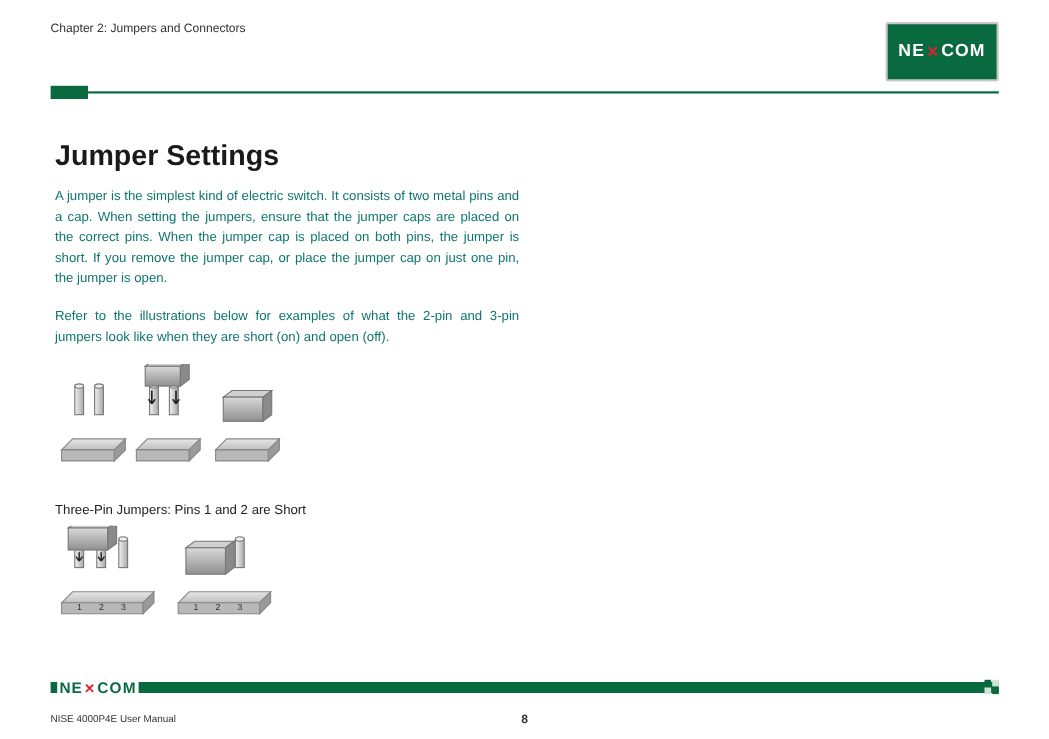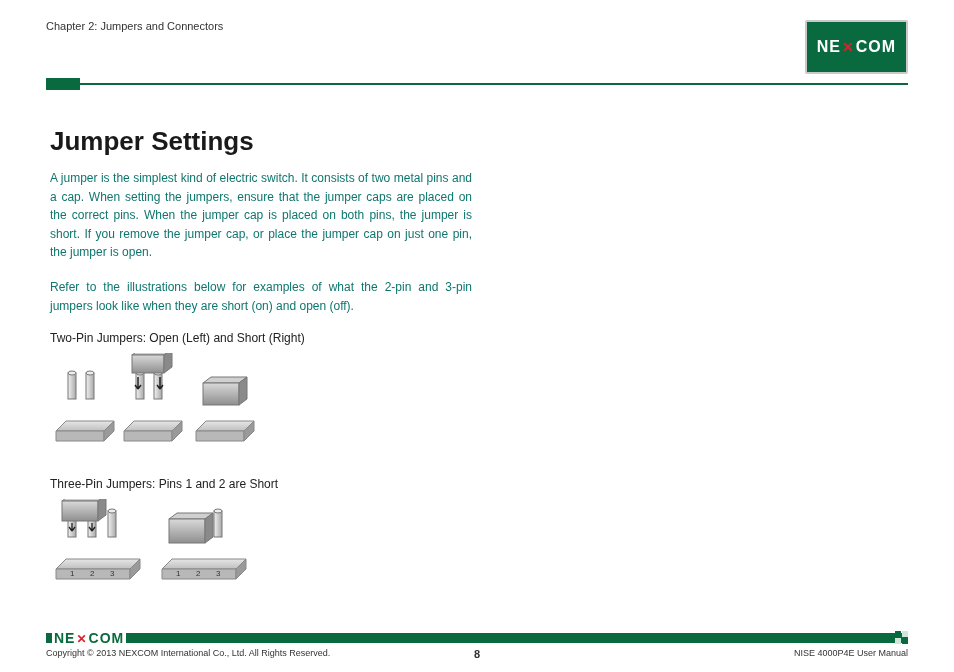--- a/index.html
+++ b/index.html
@@ -74,21 +74,21 @@
     .illus { margin: 6px 0 26px 2px; }
 
     .footer {
       position: absolute;
       left: 46px; right: 46px; bottom: 14px;
     }
     .footer-rule {
       height: 10px;
       background: #0a6a3f;
       position: relative;
-      margin-bottom: 5px;
+      margin-bottom: 18px;
     }
     .footer-logo {
       position: absolute;
       left: 6px; top: -3px;
       background: #fff;
       padding: 0 2px;
       font-weight: bold;
       font-size: 14px;
       color: #0a6a3f;
       letter-spacing: 1px;
@@ -129,21 +129,20 @@
   <div class="rule-row">
     <div class="rule-block"></div>
     <div class="rule-line"></div>
   </div>
 
   <div class="content">
     <h1>Jumper Settings</h1>
     <p class="para">A jumper is the simplest kind of electric switch. It consists of two metal pins and a cap. When setting the jumpers, ensure that the jumper caps are placed on the correct pins. When the jumper cap is placed on both pins, the jumper is short. If you remove the jumper cap, or place the jumper cap on just one pin, the jumper is open.</p>
     <p class="para">Refer to the illustrations below for examples of what the 2-pin and 3-pin jumpers look like when they are short (on) and open (off).</p>
 
-    <div class="caption">Two-Pin Jumpers: Open (Left) and Short (Right)</div>
     <div class="illus">
       <svg width="216" height="94" viewBox="0 0 216 94">
         <defs>
           <linearGradient id="gBase" x1="0" x2="0" y1="0" y2="1">
             <stop offset="0" stop-color="#e6e6e6"></stop>
               <stop offset="1" stop-color="#bfbfbf"></stop>
           </linearGradient>
           <linearGradient id="gPin" x1="0" x2="1" y1="0" y2="0">
             <stop offset="0" stop-color="#f2f2f2"></stop>
               <stop offset="1" stop-color="#a8a8a8"></stop>
@@ -275,17 +274,16 @@
   <div class="footer-rule">
     <div class="footer-logo">NE<span class="logo-x">✕</span>COM</div>
     <div class="footer-pixels">
       <span></span>
         <span class="lt"></span>
         <span class="lt"></span>
         <span></span>
     </div>
   </div>
   <div class="footer-text">
-    <span>Copyright © 2013 NEXCOM International Co., Ltd. All Rights Reserved.</span>
     <span class="pagenum">8</span>
     <span>NISE 4000P4E User Manual</span>
   </div>
 </div>
 
 </body></html>

